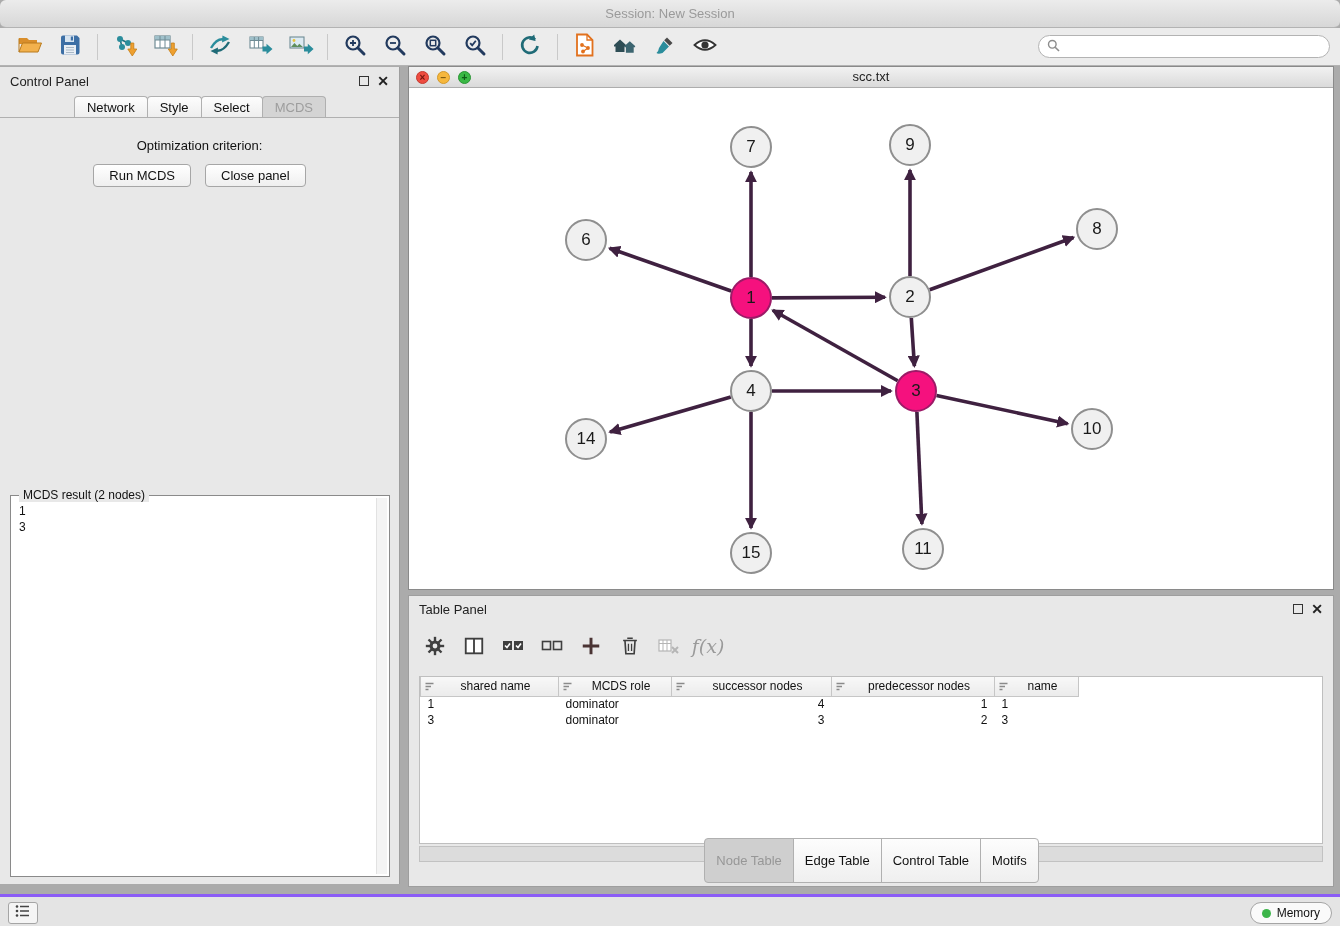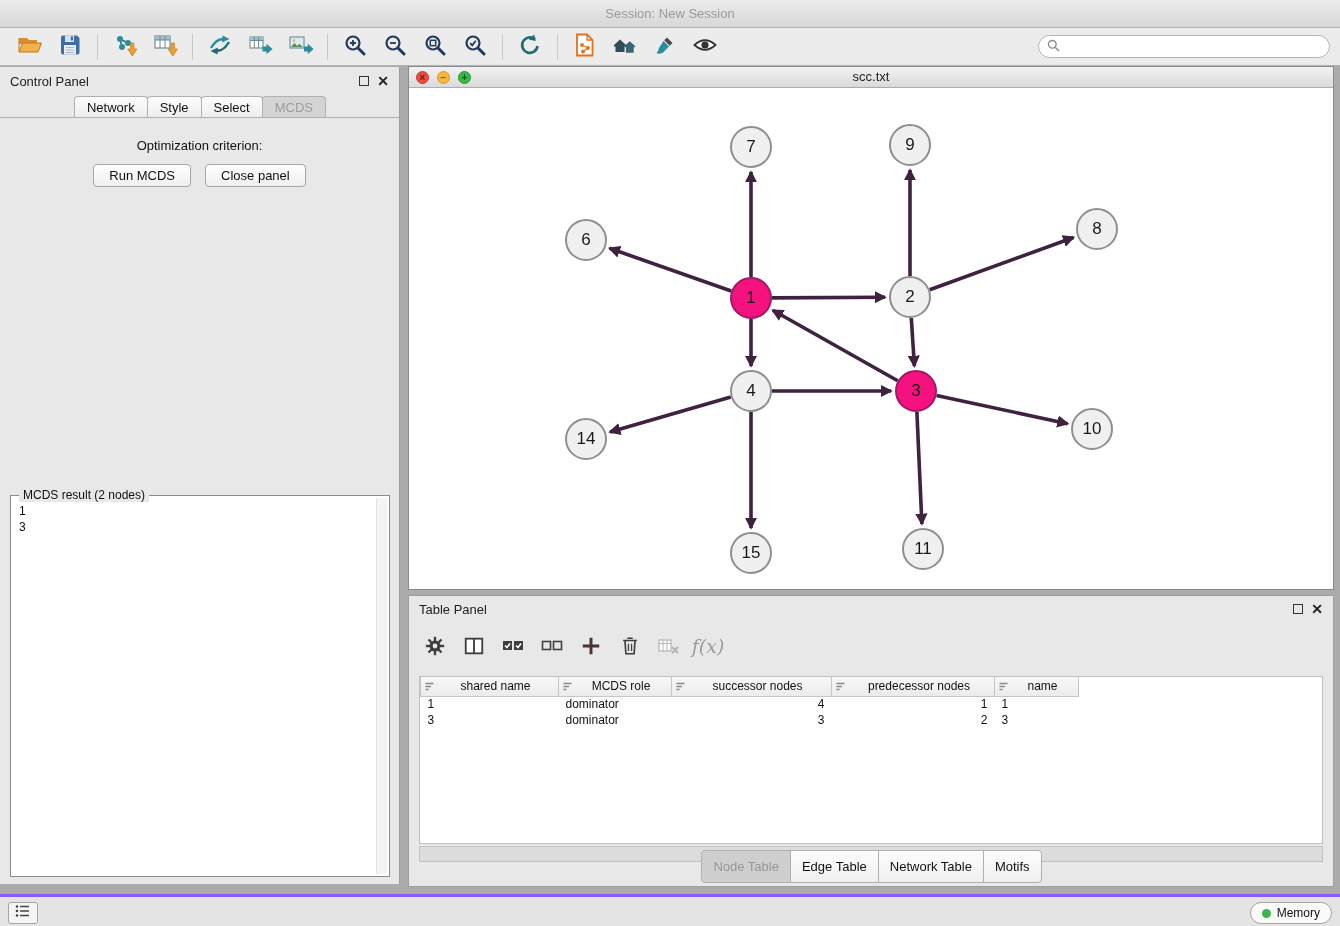--- a/index.html
+++ b/index.html
@@ -3,21 +3,21 @@
 <meta charset="utf-8">
 <style>
   * { margin:0; padding:0; box-sizing:border-box; }
   html,body { width:1340px; height:926px; }
   body { font-family:"Liberation Sans", sans-serif; background:#ababab; position:relative; overflow:hidden; }
   .app { position:absolute; inset:0; }
 
   
   .titlebar { position:absolute; top:0; left:0; right:0; height:28px;
     background:linear-gradient(#ececec,#d7d7d7); border-bottom:1px solid #b3b3b3;
-    text-align:center; line-height:28px; font-size:13px; color:#9a9a9a; }
+    text-align:center; line-height:28px; font-size:13px; color:#9a9a9a;border-radius:6px; }
 
   
   .toolbar { position:absolute; top:28px; left:0; right:0; height:38px;
     background:#ececec; border-bottom:1px solid #b3b3b3;
     display:flex; align-items:center; padding:0 10px; }
   .tbtn { width:40px; height:32px; display:flex; align-items:center; justify-content:center; cursor:default; }
   .tsep { width:1px; height:26px; background:#c9c9c9; margin:0 7px; }
   .searchbox { margin-left:auto; width:292px; height:23px; background:#fff;
     border:1px solid #b3b3b3; border-radius:12px; display:flex; align-items:center; padding:0 8px; }
   .searchbox input { border:none; outline:none; flex:1; font-size:12px; background:transparent; margin-left:5px; font-family:"Liberation Sans",sans-serif; }
@@ -73,21 +73,21 @@
   table.data th { height:19px; background:linear-gradient(#f8f8f8,#ebebeb);
     border:1px solid #c6c6c6; border-top:none; font-size:12px; font-weight:normal; color:#111;
     position:relative; text-align:center; padding:0 4px 0 16px;margin-left:34px; }
   table.data th .sort-ic { position:absolute; left:3px; top:4px; }
   table.data td { height:16px; font-size:12px; color:#111; padding:0 7px; white-space:nowrap; }
   .col0{width:138px}.col1{width:113px}.col2{width:160px}.col3{width:163px}.col4{width:84px}
   td.col2, td.col3 { text-align:right; }
   .hscroll { position:absolute; left:10px; right:10px; top:250px; height:16px;
     background:#dcdcdc; border:1px solid #c2c2c2; }
   .tp-tabs { position:absolute; left:0; right:0; bottom:3px; display:flex; justify-content:center; }
-  .tp-tab { font-size:13px; padding:8px 11px; background:linear-gradient(#fdfdfd,#efefef);
+  .tp-tab { font-size:13px; padding:14px 11px; background:linear-gradient(#fdfdfd,#efefef);
     border:1px solid #b0b0b0; margin-right:-1px; color:#111; }
   .tp-tab:first-child { border-radius:4px 0 0 4px; }
   .tp-tab:last-child  { border-radius:0 4px 4px 0; }
   .tp-tab.active { background:#cfcfcf; color:#979797; }
 
   
   .statusbar { position:absolute; left:0; right:0; bottom:0; height:32px;
     background:#e4e4e4; border-top:3px solid #8b5cf6;text-align:right; }
   .list-btn { position:absolute; left:8px; top:5px; width:30px; height:22px;
     background:#f5f5f5; border:1px solid #a5a5a5; border-radius:3px;
@@ -451,21 +451,21 @@
               <td class="col3">2</td>
               <td class="col4">3</td>
             </tr>
           </tbody>
       </table>
     </div>
     <div class="hscroll"></div>
     <div class="tp-tabs">
         <div class="tp-tab active">Node Table</div>
         <div class="tp-tab">Edge Table</div>
-        <div class="tp-tab">Network Table</div>
+        <div class="tp-tab">Control Table</div>
         <div class="tp-tab">Motifs</div>
       </div>
   </div>
 
   <div class="statusbar">
     <div class="list-btn">
       <span><svg width="16" height="14" viewBox="0 0 16 14">
         <path d="M5 2.5 h9 M5 7 h9 M5 11.5 h9" stroke="#444" stroke-width="1.6"></path>
         <circle cx="2" cy="2.5" r="1.3" fill="#444"></circle>
             <circle cx="2" cy="7" r="1.3" fill="#444"></circle>

